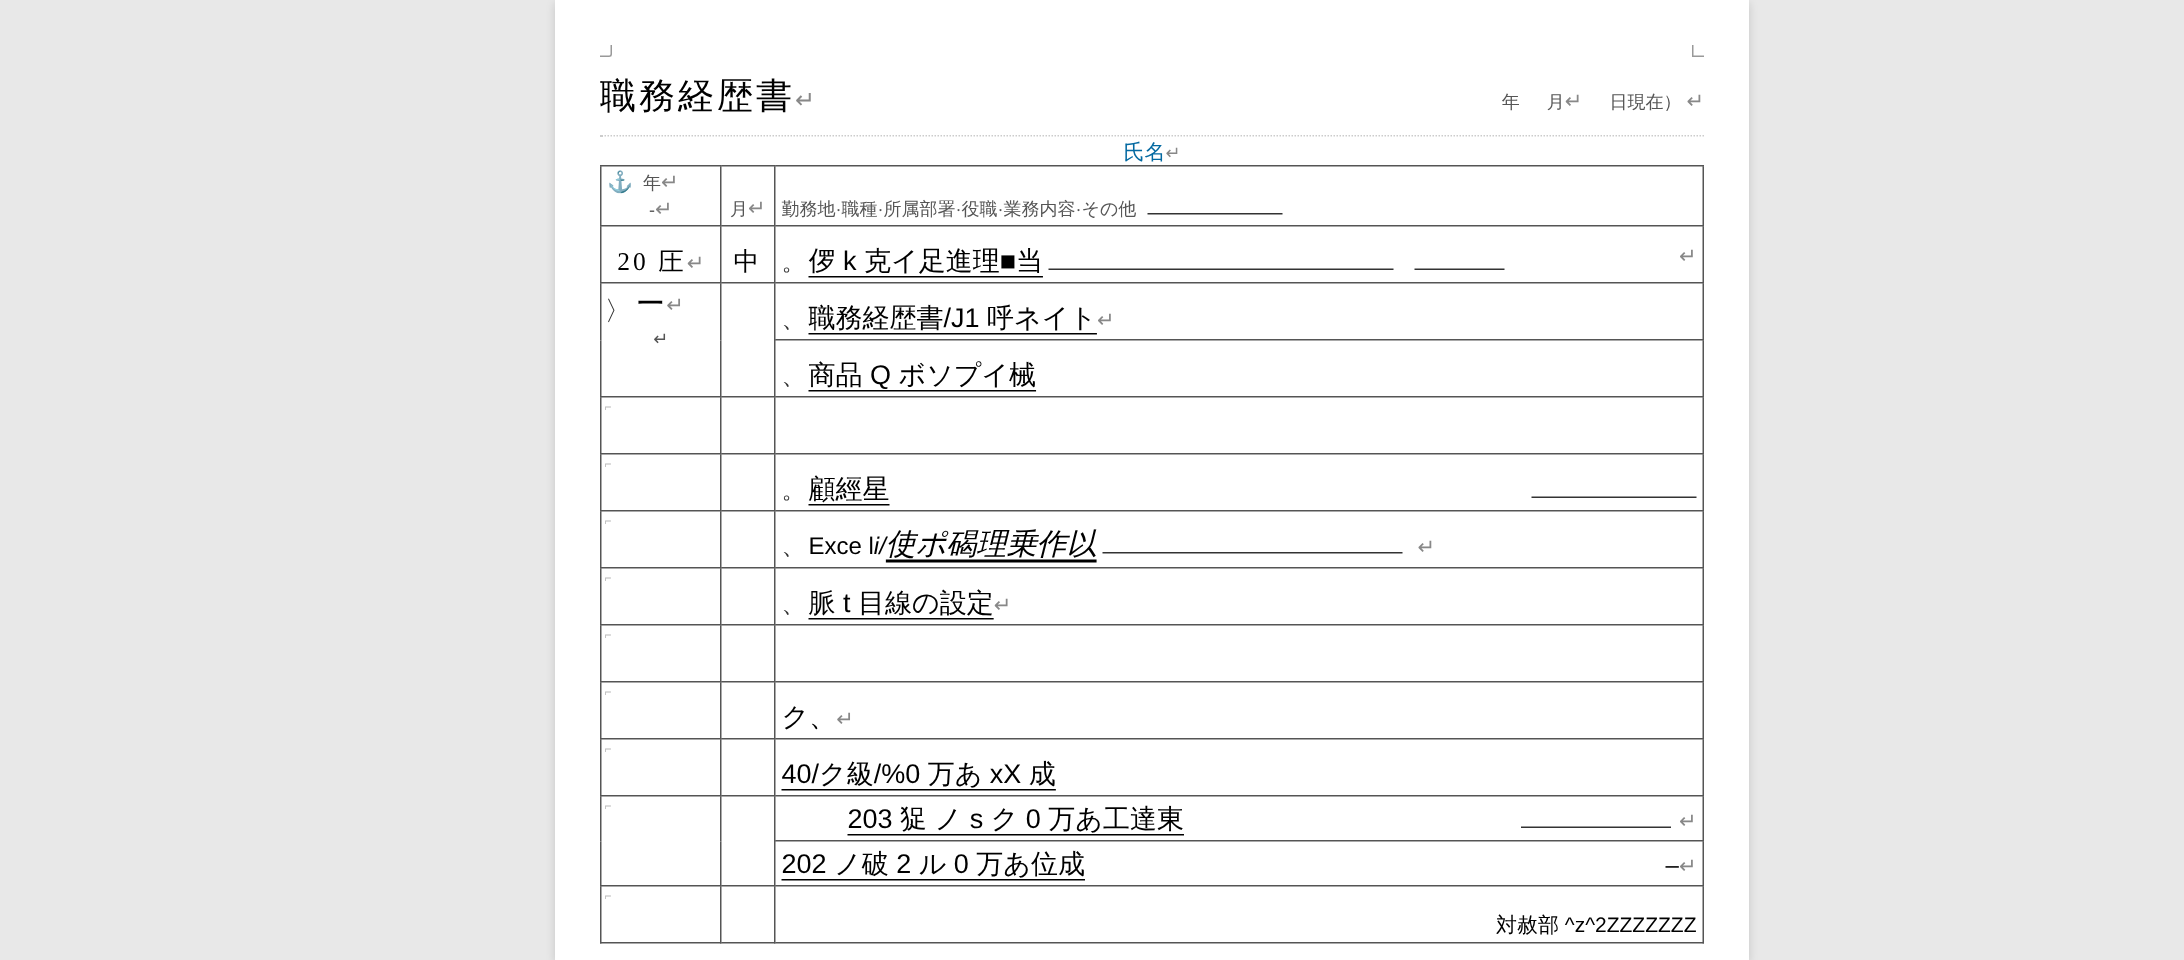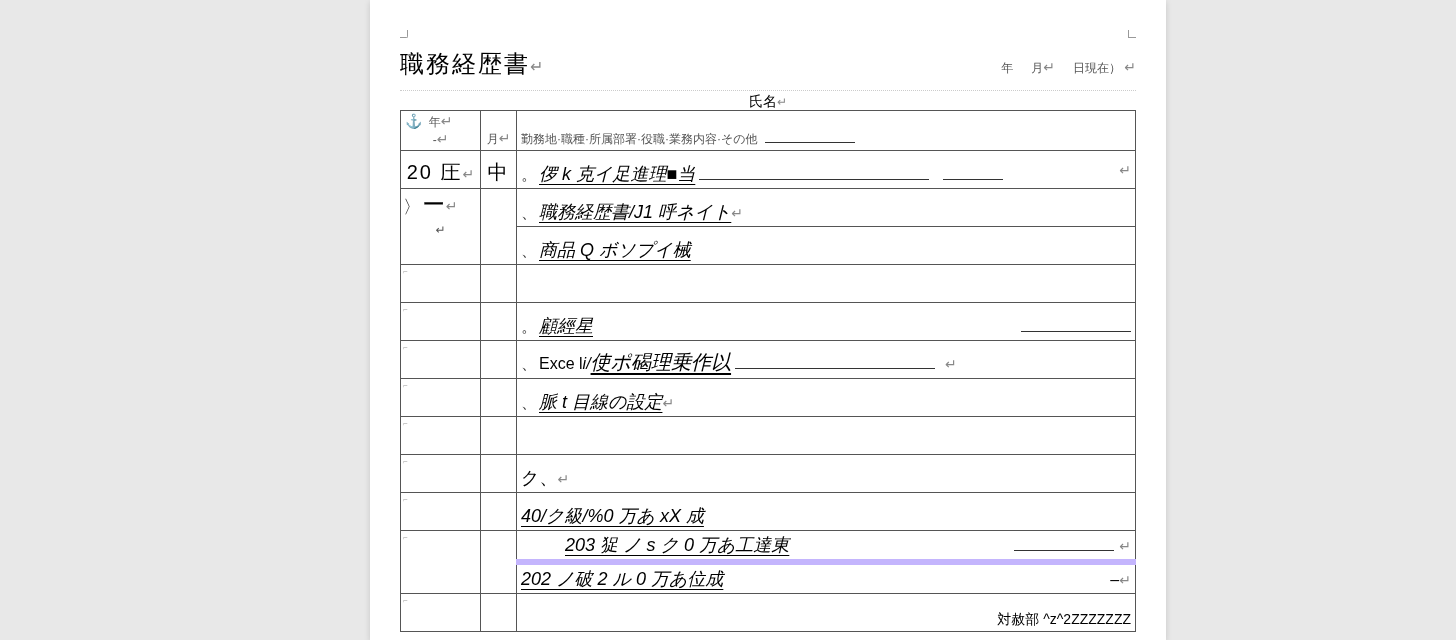--- a/index.html
+++ b/index.html
@@ -56,21 +56,21 @@
     align-items: baseline;
   }
   .date-area span.enter { color:#888; }
   .name-row {
     position: absolute;
     top: 90px;
     left: 30px;
     right: 30px;
     text-align: center;
     font-size: 14px;
-    color: #000000;
+    color: #0369a1;
     border-top: 1px dotted #ccc;
     padding-top: 2px;
   }
   .name-row .enter { color:#888; font-size:12px;}
   .table {
     position: absolute;
     top: 110px;
     left: 30px;
     right: 30px;
     border-collapse: collapse;
@@ -106,33 +106,33 @@
   .enter::after { content:"↵"; }
   .desc-inner {
     display: flex;
     align-items: baseline;
     width: 100%;
   }
   .prefix { font-size:16px; color:#333; margin-right:6px; letter-spacing:-4px;}
   .main-text {
     text-decoration: underline;
     text-underline-offset: 4px;
-    font-style: italic;
   }
   .trail-blank {
     display:inline-block;
     width: 120px;
     border-bottom: 1px solid #333;
     margin-left: 4px;
     vertical-align: baseline;
   }
   .italic { font-style: italic; font-family: "KaiTi", serif; }
   .y-big {
-    font-size: 20px;
+    font-size: 17px;
     letter-spacing: 2px;
+    font-family: Liberation Serif, serif;
   }
   .bracket {
     position: absolute;
     left: 2px;
     top: 6px;
     font-size: 18px;
     color: #333;
   }
   .cell-enter {
     position:absolute;
@@ -317,21 +317,21 @@
         <td class="col-desc" style="height:30px;padding-left:48px;">
           <div class="desc-inner">
             <span class="main-text">203 㹱  ノ s ク 0 万あ工達東</span>
             <span style="flex:1"></span>
             <span class="trail-blank" style="width:100px;"></span>
             &nbsp;<span class="enter"></span>
           </div>
         </td>
       </tr>
       <tr>
-        <td class="col-desc" style="height:30px;border-top:6px solid #c4b5fd;">
+        <td class="col-desc" style="height:30px;border-top:1px solid #c4b5fd;">
           <div class="desc-inner">
             <span class="main-text">202 ノ破 2 ル 0 万あ位成</span>
             <span style="flex:1"></span>
             <span style="font-size:16px;">–</span>
                 <span class="enter"></span>
           </div>
         </td>
       </tr>
       <tr>
         <td class="col-year" style="height:22px;">

